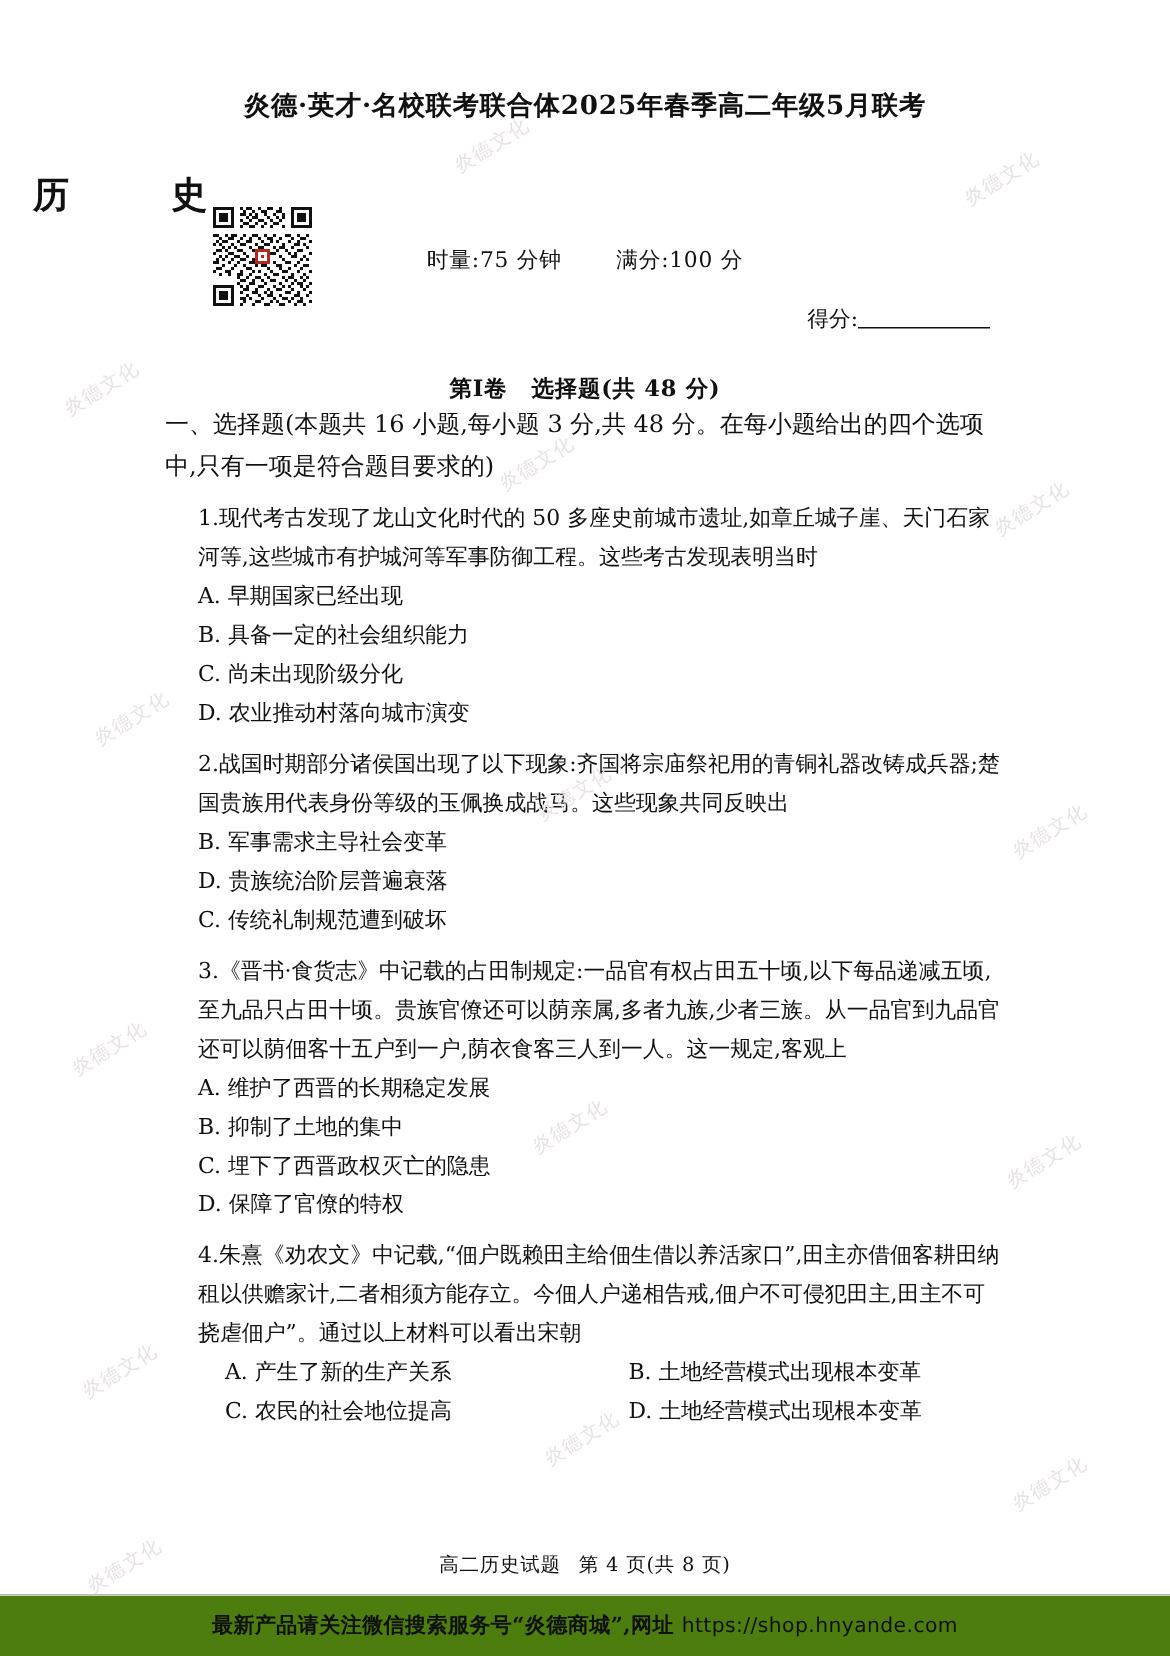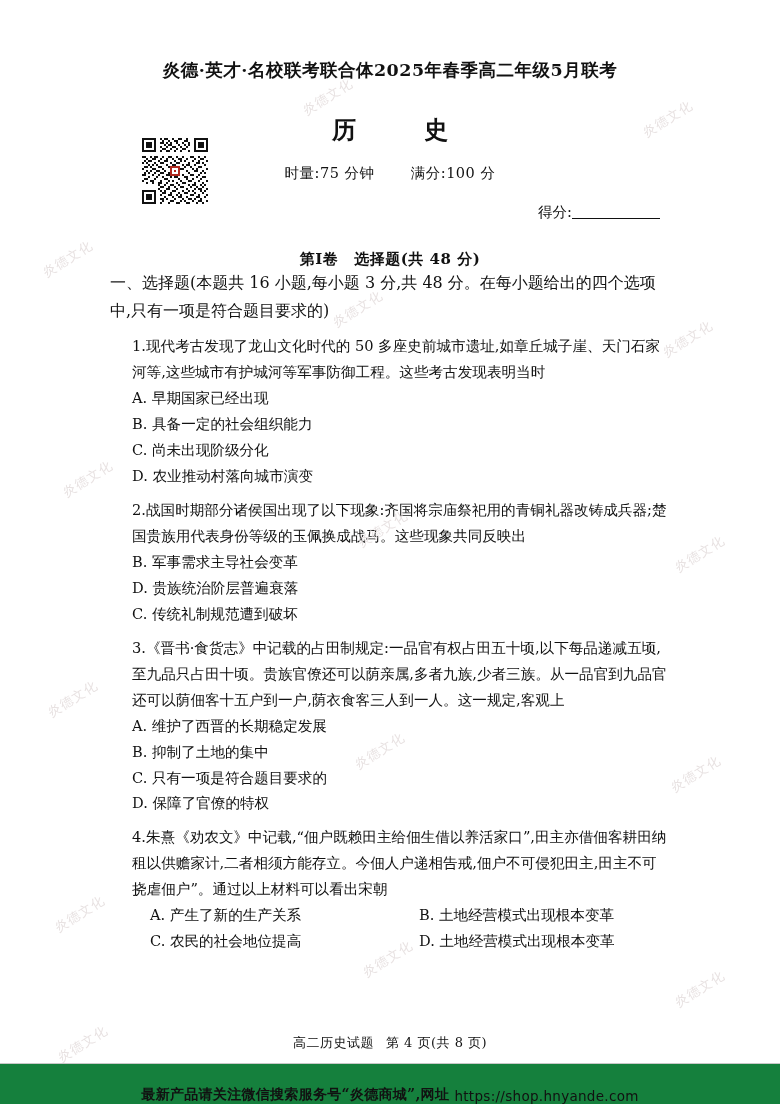--- a/index.html
+++ b/index.html
@@ -35,21 +35,20 @@
   .title-main {
     text-align: center;
     font-weight: bold;
     font-size: 17.5px;
     letter-spacing: 0.5px;
     margin: 0;
     padding-top: 58px;
     font-family: "DejaVu Serif", "Liberation Serif", serif;
   }
   .subject {
-    text-align: center;
     font-weight: bold;
     font-size: 24px;
     letter-spacing: 22px;
     margin-top: 32px;
     padding-left: 22px;
   }
   .meta-line {
     text-align: center;
     font-size: 14.5px;
     margin-top: 18px;
@@ -141,26 +140,26 @@
   }
   .footer-page .sp { display:inline-block; width: 12px; }
   .footer-bar {
     position: absolute;
     left: 0;
     right: 0;
     bottom: 0;
     height: 40px;
     border-top: 1px solid #c8c8c8;
     display: flex;
-    align-items: flex-end;
+    align-items: center;
     justify-content: center;
     font-size: 14px;
     font-weight: bold;
     letter-spacing: 0.3px;
-    background: #15803d;
+    background: #4d7c0f;
   }
   .footer-bar .url {
     font-weight: normal;
     font-family: "DejaVu Sans", "Liberation Sans", sans-serif;
     font-size: 13.5px;
   }
 </style>
 </head>
 <body>
 
@@ -462,21 +461,21 @@
       <span class="stem hang"><span>2.</span><span>战国时期部分诸侯国出现了以下现象:齐国将宗庙祭祀用的青铜礼器改铸成兵器;楚国贵族用代表身份等级的玉佩换成战马。这些现象共同反映出</span></span>
       <span class="opt">B. 军事需求主导社会变革</span>
       <span class="opt">D. 贵族统治阶层普遍衰落</span>
       <span class="opt">C. 传统礼制规范遭到破坏</span>
     </div>
 
     <div class="q">
       <span class="stem hang"><span>3.</span><span>《晋书·食货志》中记载的占田制规定:一品官有权占田五十顷,以下每品递减五顷,至九品只占田十顷。贵族官僚还可以荫亲属,多者九族,少者三族。从一品官到九品官还可以荫佃客十五户到一户,荫衣食客三人到一人。这一规定,客观上</span></span>
       <span class="opt">A. 维护了西晋的长期稳定发展</span>
       <span class="opt">B. 抑制了土地的集中</span>
-      <span class="opt">C. 只有一项是符合题目要求的</span>
+      <span class="opt">C. 埋下了西晋政权灭亡的隐患</span>
       <span class="opt">D. 保障了官僚的特权</span>
     </div>
 
     <div class="q">
       <span class="stem hang"><span>4.</span><span>朱熹《劝农文》中记载,“佃户既赖田主给佃生借以养活家口”,田主亦借佃客耕田纳租以供赡家计,二者相须方能存立。今佃人户递相告戒,佃户不可侵犯田主,田主不可挠虐佃户”。通过以上材料可以看出宋朝</span></span>
       <div class="opts-2col">
         <span class="opt">A. 产生了新的生产关系</span>
         <span class="opt">B. 土地经营模式出现根本变革</span>
       </div>
       <div class="opts-2col">

